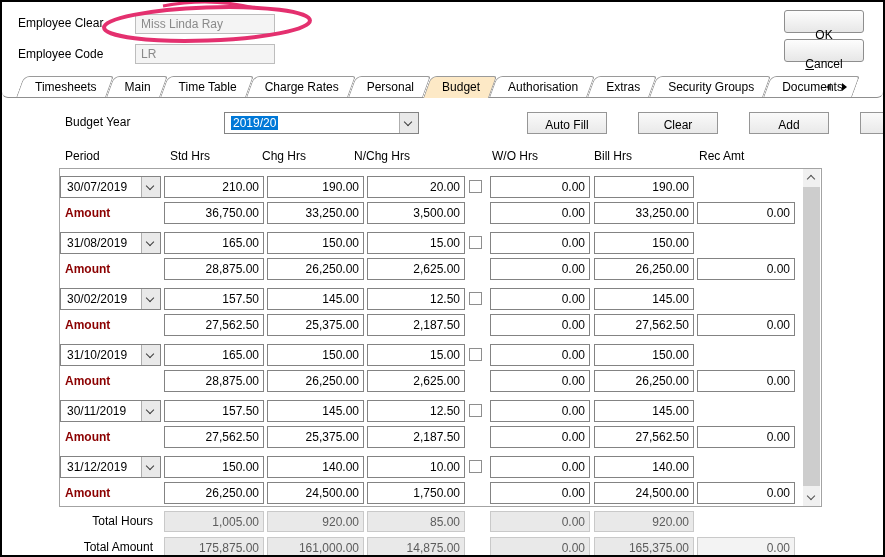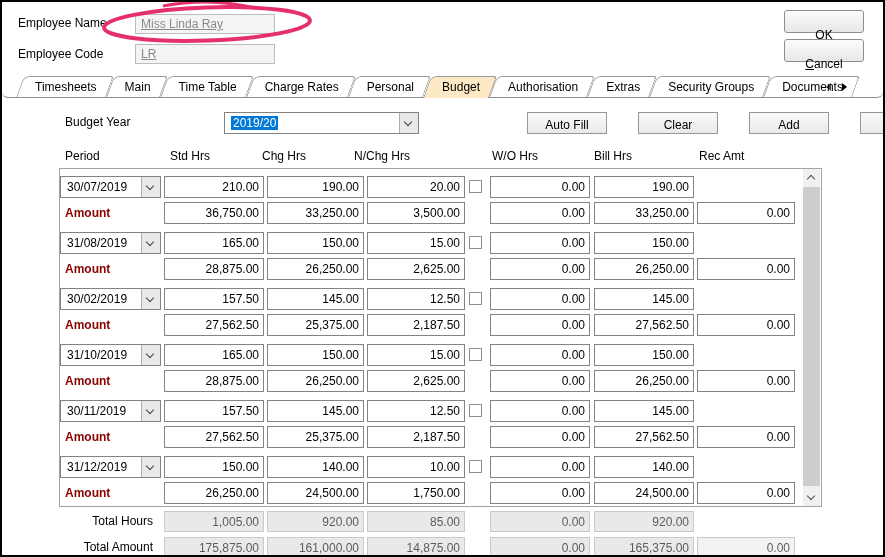--- a/index.html
+++ b/index.html
@@ -7,21 +7,21 @@
   .window{
     position:relative;width:885px;height:557px;background:#fff;
     border:2px solid #000;overflow:hidden;
     font-family:"Liberation Sans",sans-serif;font-size:12px;color:#000;
   }
   .lbl{position:absolute;white-space:nowrap;}
   
   .hfield{
     position:absolute;left:133px;width:140px;height:20px;
     border:1px solid #bdbdbd;background:#f4f4f4;color:#8a8a8a;
-    padding:8px 5px;font:12px "Liberation Sans",sans-serif;text-decoration:underline;
+    padding:8px 5px;font:12px "Liberation Sans",sans-serif;
   }
   
   .winbtn{
     position:absolute;left:782px;width:80px;height:23px;
     border:1px solid #8e8e8e;border-radius:3px;
     background:linear-gradient(#fdfdfd,#e7e7e7);
     font:12px "Liberation Sans",sans-serif;text-align:center;padding-top:17px;cursor:default;
   }
   .winbtn u{text-decoration:underline;}
   
@@ -87,21 +87,21 @@
   .tlabel{position:absolute;left:20px;width:131px;text-align:right;top:3px;}
   .tfield{position:absolute;top:0;height:21px;background:var(--disabled-bg,#e9e9e9);
     border:1px solid #c9c9c9;color:#5c5c5c;text-align:right;padding:3px 4px 0 0;}
   .tfield.lighter{background:#f3f3f3;}
 </style>
 </head>
 <body>
 
 <div class="window">
 
-  <div class="lbl" style="left:16px;top:14px;">Employee Name</div>
+  <div class="lbl" style="left:16px;top:14px;">Employee Clear</div>
   <input class="hfield" style="top: 12px;" readonly="" value="Miss Linda Ray">
   <div class="lbl" style="left:16px;top:45px;">Employee Code</div>
   <input class="hfield" style="top: 42px;" readonly="" value="LR">
 
   <svg class="annotation" width="222" height="48">
     <ellipse cx="112" cy="25" rx="103" ry="16.5" fill="none" stroke-width="4" style="stroke:var(--annotation,#e4306f)" transform="rotate(-2 112 25)"></ellipse>
     <path d="M 160 9 Q 115 -2 68 7" fill="none" stroke-width="3" style="stroke:var(--annotation,#e4306f)"></path>
   </svg>
 
   <button class="winbtn" style="top:8px;"><u>O</u><span>K</span></button>

